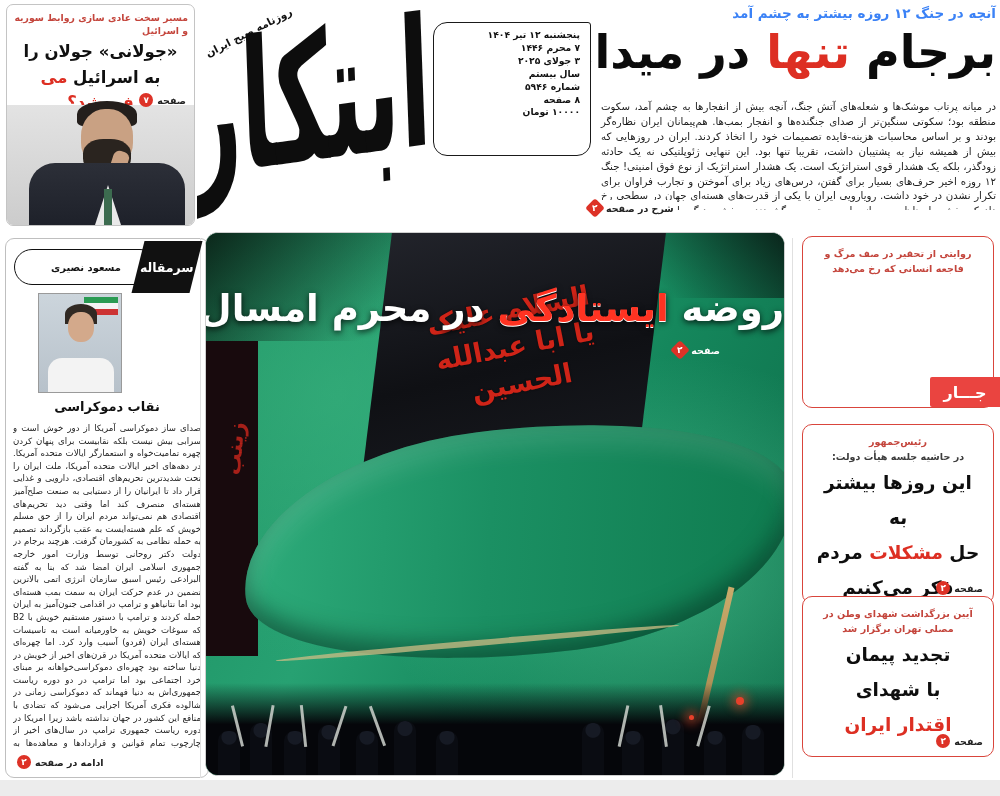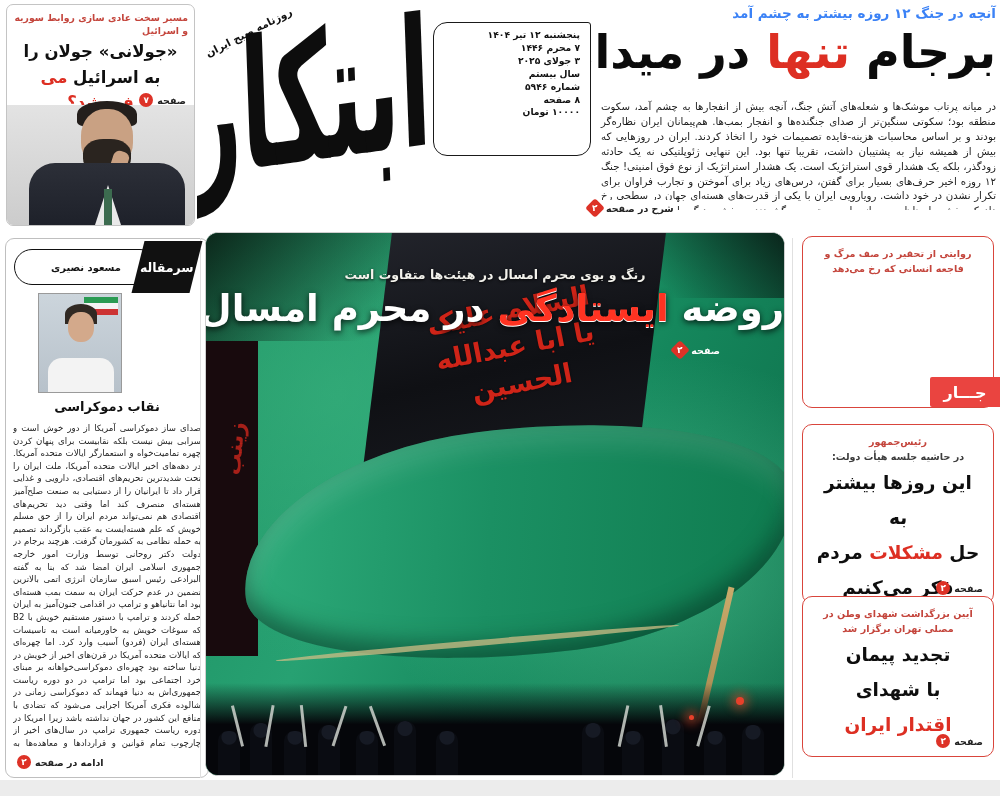--- a/index.html
+++ b/index.html
@@ -243,21 +243,20 @@
       <i class="stick" style="left:96px;transform:rotate(-6deg)"></i>
       <i class="stick" style="left:132px;transform:rotate(18deg)"></i>
       <i class="stick" style="left:170px;transform:rotate(-20deg)"></i>
       <i class="stick" style="right:160px;transform:rotate(12deg)"></i>
       <i class="stick" style="right:120px;transform:rotate(-8deg)"></i>
       <i class="stick" style="right:80px;transform:rotate(16deg)"></i>
       <i class="glow" style="right:40px;bottom:70px"></i>
       <i class="glow" style="right:90px;bottom:55px;width:5px;height:5px"></i>
     </div>
 
-    <div class="photo-kicker">رنگ و بوی محرم امسال در هیئت‌ها متفاوت است</div>
     <div class="photo-headline">
       <span>روضه </span><span class="red">ایستادگی</span><span> در محرم امسال</span>
     </div>
     <div class="photo-page pagerow">
       <span>صفحه</span>
       <span class="pbadge pdiamond">
           <span>۲</span>
         </span>
     </div>
   </div>

